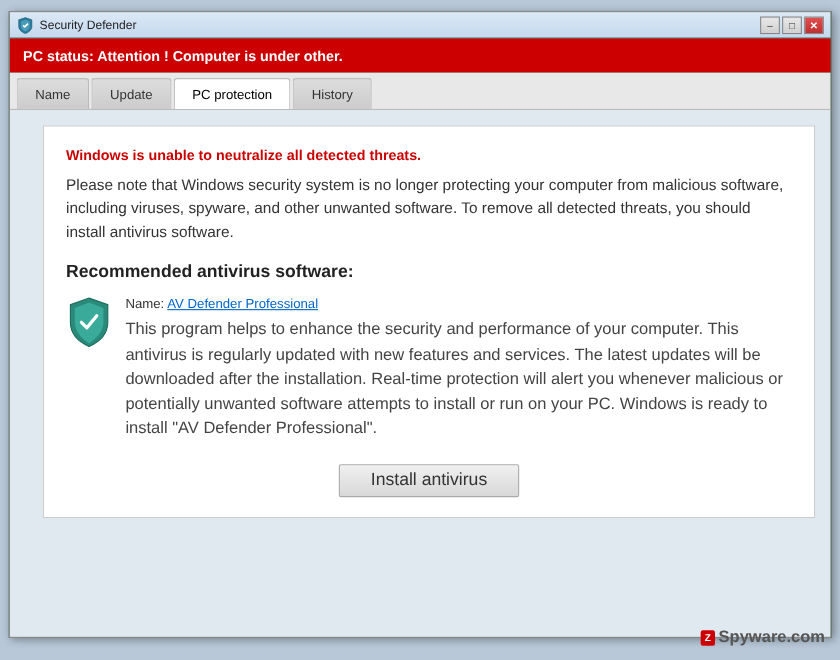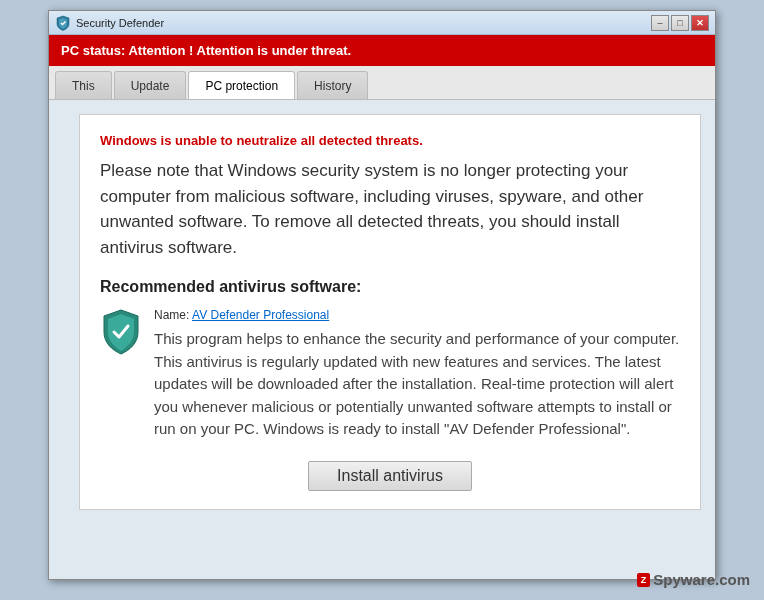--- a/index.html
+++ b/index.html
@@ -7,21 +7,21 @@
     body {
       width: 764px;
       height: 600px;
       background: #b8c8d8;
       font-family: 'Segoe UI', Tahoma, Arial, sans-serif;
       font-size: 12px;
       overflow: hidden;
     }
 
     .window {
-      width: 668px;
+      width: 748px;
       height: 570px;
       margin: 10px auto;
       border: 1px solid #888;
       background: #14532d;
       box-shadow: 2px 2px 8px rgba(0,0,0,0.4);
       display: flex;
       flex-direction: column;
     }
 
     .title-bar {
@@ -135,21 +135,21 @@
 
     .alert-heading {
       color: #cc0000;
       font-weight: bold;
       font-size: 13px;
       margin-bottom: 10px;
     }
 
     .alert-body {
       color: #333;
-      font-size: 17px;
+      font-size: 14px;
       line-height: 1.5;
       margin-bottom: 18px;
     }
 
     .recommended-title {
       font-weight: bold;
       font-size: 16px;
       margin-bottom: 12px;
       color: #222;
     }
@@ -244,26 +244,26 @@
       <span class="title-bar-text">Security Defender</span>
     </div>
     <div class="title-bar-buttons">
       <div class="tb-btn">–</div>
       <div class="tb-btn">□</div>
       <div class="tb-btn close">✕</div>
     </div>
   </div>
 
   <div class="status-bar">
-    <span>PC status: Attention ! Attention is under threat.</span>
+    <span>PC status: Attention ! Computer is under other.</span>
   </div>
 
   <div class="tabs-bar">
     <div class="tab">
-      <span>This</span>
+      <span>Name</span>
     </div>
     <div class="tab">
       <span>Update</span>
     </div>
     <div class="tab active">
       <span>PC protection</span>
     </div>
     <div class="tab">
       <span>History</span>
     </div>

